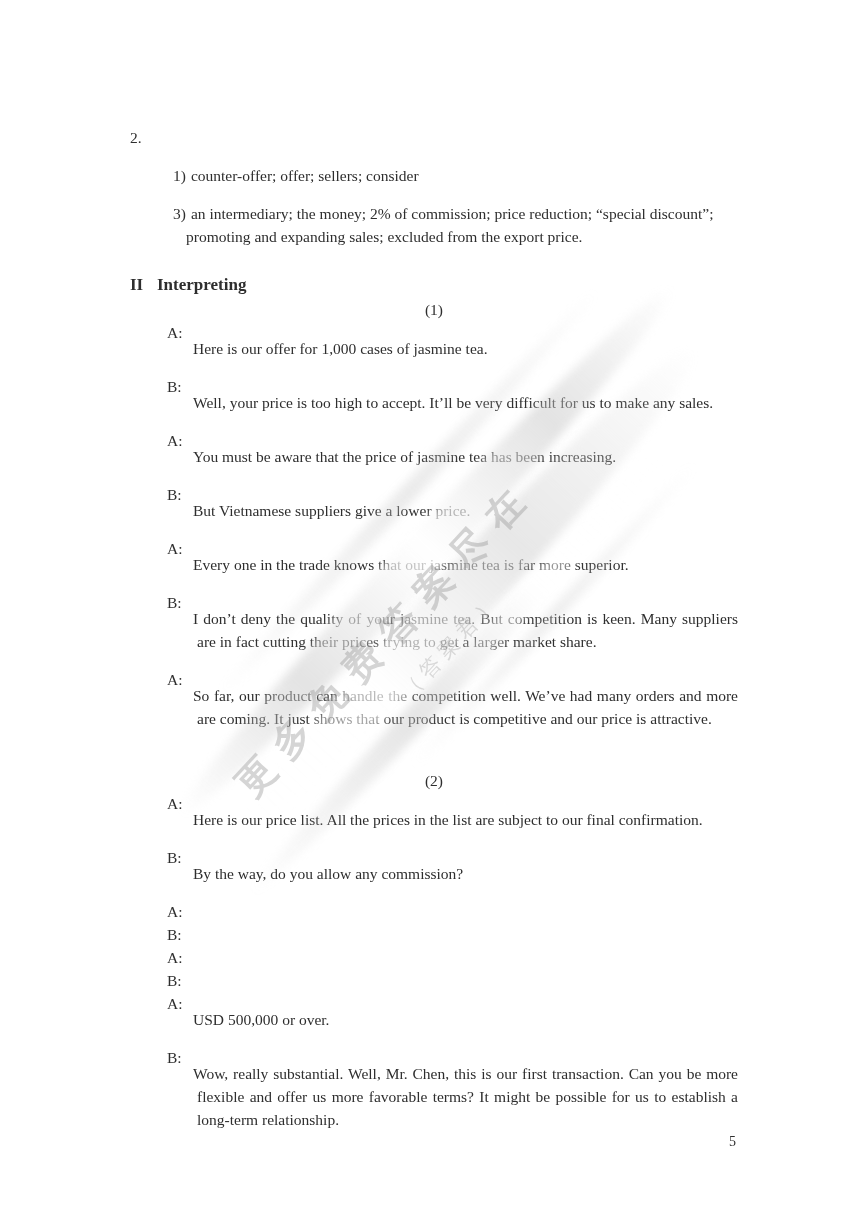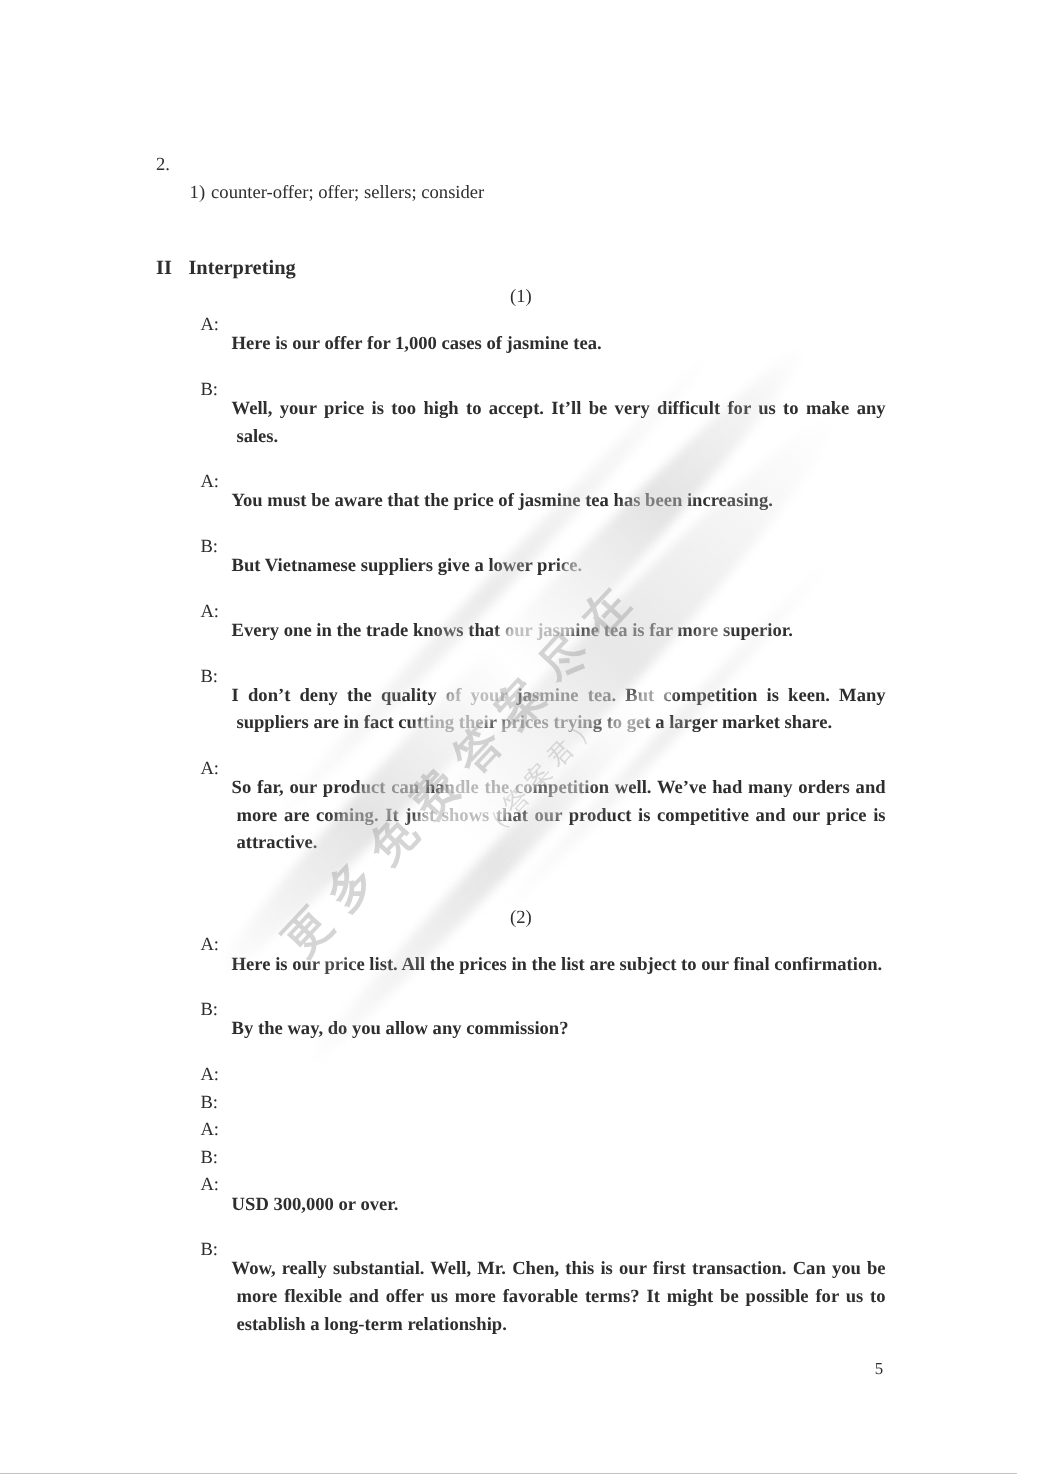--- a/index.html
+++ b/index.html
@@ -14,34 +14,34 @@
   }
   .content {
     position:absolute; left:130px; top:126px; width:608px;
     font-size:15.5px; line-height:23px; z-index:1;
   }
 
   
   .ex-title-row { display:flex; }
   .ex-num { flex:0 0 26px; }
   .ex-answers { padding-left:28px; }
-  .ans { margin:0; padding-left:13px; text-indent:-13px; }
+  .ans { margin:15px; padding-left:13px; text-indent:-13px; }
   .ans-label { margin-right:5px; }
 
   
-  .sec { display:flex; margin-top:38px; font-weight:bold; font-size:17px; line-height:26px; }
+  .sec { display:flex; margin-top:24px; font-weight:bold; font-size:17px; line-height:26px; }
   .sec-num { flex:0 0 27px; }
 
   
   .dlg-head { text-align:center; }
   .dlg { margin-top:0; }
   .dlg.gap { margin-top:24px; }
   .turn { display:flex; }
   .spk { flex:0 0 63px; padding-left:37px; box-sizing:border-box; }
-  .turn-text { flex:1; text-align:justify; padding-left:4px; text-indent:-4px;font-weight:bold; }
+  .turn-text { flex:1; text-align:justify; padding-left:4px; text-indent:-4px; }
 
   
   .pageno { position:absolute; left:729px; top:1134px; font-size:14px; z-index:1; }
 
   
   .watermark { position:absolute; left:0; top:0; width:868px; height:1228px;
                pointer-events:none; z-index:5; }
   .wm-band { position:absolute; left:90px; top:440px; width:750px; height:280px;
              transform:rotate(-47deg); transform-origin:center; }
   .streak { position:absolute; border-radius:50%; filter:blur(4px); }
@@ -68,20 +68,21 @@
 <div class="page">
 
   <div class="content">
 
     <div>
       <div class="ex-title-row">
         <span class="ex-num">2.</span>
       </div>
       <div class="ex-answers">
         <p class="ans"><span class="ans-label">1)</span><span>counter-offer; offer; sellers; consider</span></p>
+        <p class="ans"><span class="ans-label">3)</span><span>an intermediary; the money; 2% of commission; price reduction; “special discount”; promoting and expanding sales; excluded from the export price.</span></p>
       </div>
     </div>
 
     <div class="sec">
       <span class="sec-num">II</span>
       <span>Interpreting</span>
     </div>
 
     <div class="dlg">
       <div class="dlg-head">(1)</div>
@@ -132,21 +133,21 @@
           <span class="spk">B:</span>
         </div>
       <div class="turn">
           <span class="spk">A:</span>
         </div>
       <div class="turn">
           <span class="spk">B:</span>
         </div>
       <div class="turn">
           <span class="spk">A:</span>
-          <p class="turn-text">USD 300,000 or over.</p>
+          <p class="turn-text">USD 500,000 or over.</p>
         </div>
       <div class="turn">
           <span class="spk">B:</span>
           <p class="turn-text">Wow, really substantial. Well, Mr. Chen, this is our first transaction. Can you be more flexible and offer us more favorable terms? It might be possible for us to establish a long-term relationship.</p>
         </div>
 
     </div>
 
   </div>
 

